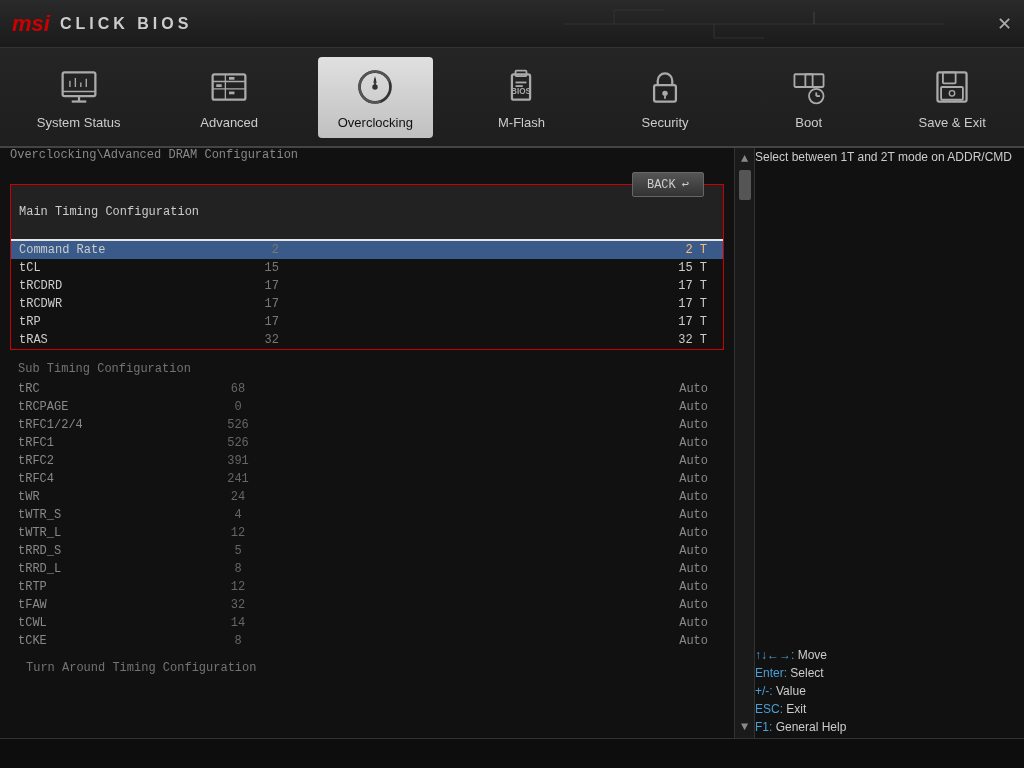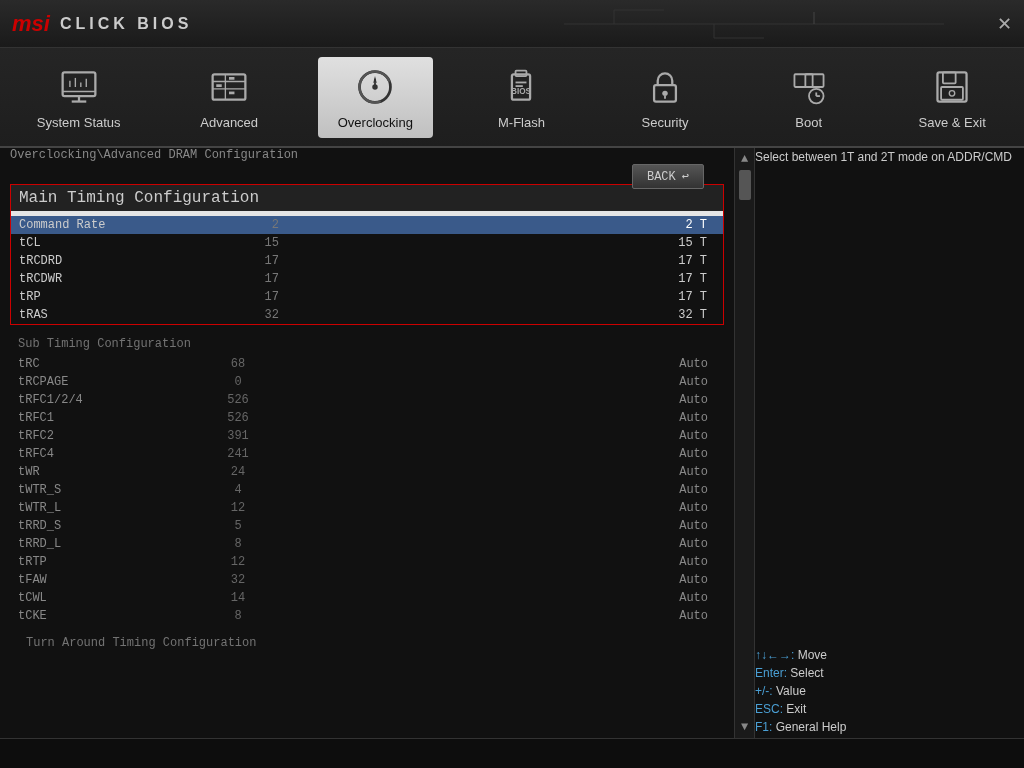--- a/index.html
+++ b/index.html
@@ -87,45 +87,45 @@
     .breadcrumb {
       font-size: 12px;
       color: #888;
       margin-bottom: 12px;
       font-family: 'Courier New', monospace;
     }
 
     .back-btn {
       position: absolute;
       right: 30px;
-      top: 16px;
+      top: 24px;
       background: linear-gradient(180deg, #555 0%, #333 100%);
       border: 1px solid #666;
       color: #ccc;
       padding: 4px 14px;
       font-size: 12px;
       cursor: pointer;
       border-radius: 2px;
       display: flex;
       align-items: center;
       gap: 6px;
       font-family: 'Courier New', monospace;
     }
 
     .section-box {
       border: 1px solid #cc0000;
       margin-bottom: 12px;
     }
 
     .section-header {
       background: #222;
-      padding: 4px 8px;
-      font-size: 16px;
-      color: #ccc;
-      border-bottom: 5px solid #e5e5e5;
+      padding: 20px 8px;
+      font-size: 12px;
+      color: #ccc;
+      border-bottom: 2px solid #e5e5e5;
     }
 
     .config-row {
       display: flex;
       align-items: center;
       padding: 2px 8px;
       font-size: 12px;
       font-family: 'Courier New', monospace;
     }
 
@@ -145,21 +145,21 @@
     }
 
     .config-row .current-val {
       flex: 1;
       text-align: right;
       padding-right: 8px;
       color: #ccc;
     }
 
     .config-row .current-val.blue {
-      color: #ffffff;
+      color: #fdba74;
     }
 
     .sub-section {
       margin-top: 8px;
     }
 
     .sub-section-header {
       font-size: 12px;
       color: #737373;
       padding: 4px 8px;

